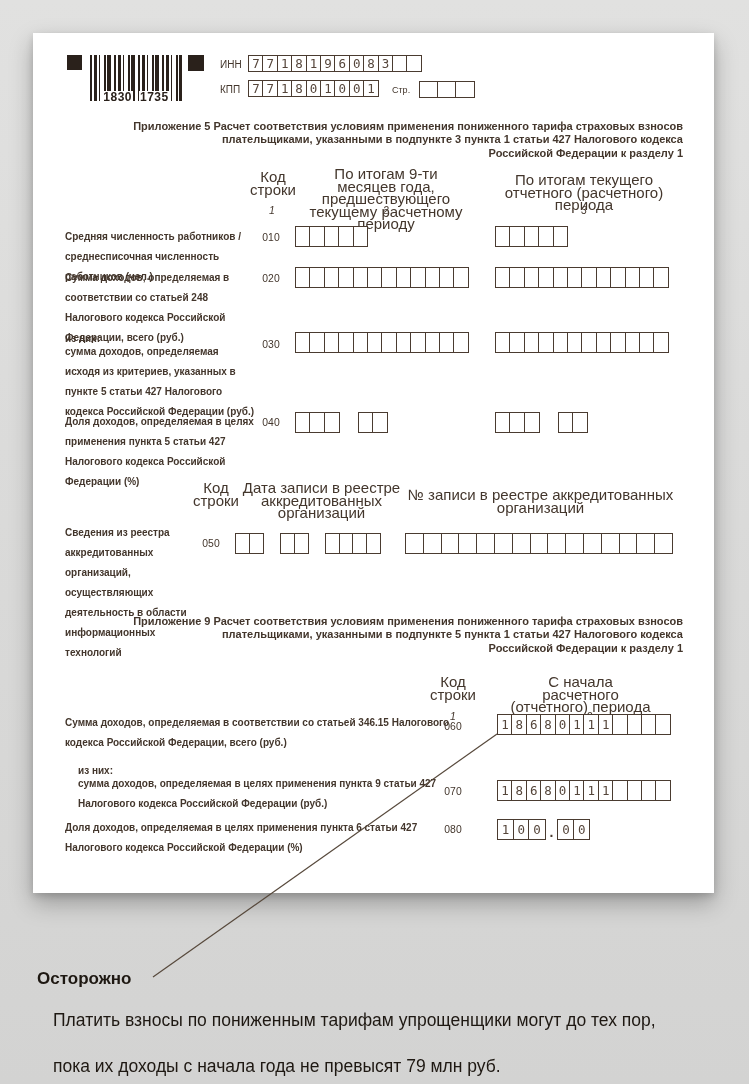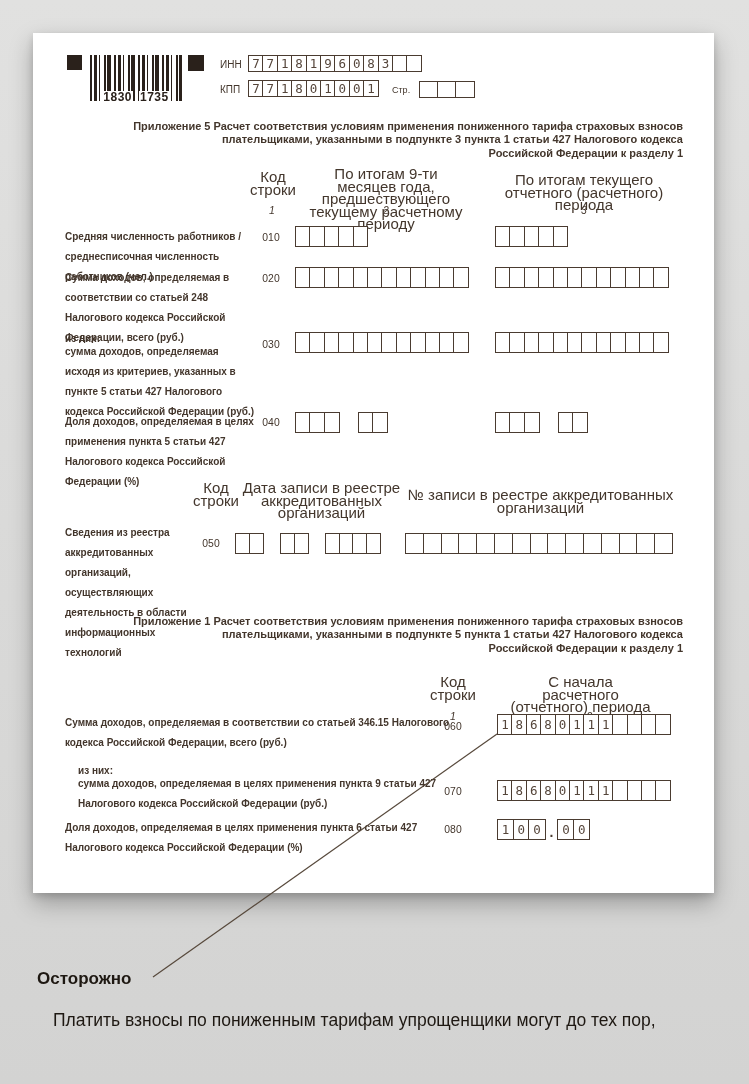--- a/index.html
+++ b/index.html
@@ -254,21 +254,21 @@
         <span class="cell"></span>
         <span class="cell"></span>
         <span class="cell"></span>
         <span class="cell"></span>
         <span class="cell"></span>
         <span class="cell"></span>
         <span class="cell"></span>
       </div>
 
     <div class="abs title" style="left:30px;top:582px;width:620px;">
-      <div>Приложение 1 Расчет соответствия условиям применения пониженного тарифа страховых взносов</div>
+      <div>Приложение 9 Расчет соответствия условиям применения пониженного тарифа страховых взносов</div>
       <div>плательщиками, указанными в подпункте 5 пункта 1 статьи 427 Налогового кодекса</div>
       <div>Российской Федерации к разделу 1</div>
     </div>
 
     <div class="abs colhead" style="left:397px;top:643px;width:46px;">Код строки</div>
     <div class="abs colhead" style="left:475px;top:643px;width:145px;">С начала расчетного (отчетного) периода</div>
     <div class="abs colnum" style="left:397px;top:678px;width:46px;">1</div>
     <div class="abs colnum" style="left:484px;top:678px;width:145px;">2</div>
 
     <div class="abs label" style="left:32px;top:680px;width:385px;">Сумма доходов, определяемая в соответствии со статьей 346.15 Налогового кодекса Российской Федерации, всего (руб.)</div>
@@ -323,15 +323,16 @@
 
   </div>
 
   <svg class="callout" width="749" height="1084">
     <line x1="497" y1="734" x2="153" y2="977" stroke="#57493c" stroke-width="1.2"></line>
   </svg>
 
   <div class="note">
     <h3>Осторожно</h3>
     <p>Платить взносы по пониженным тарифам упрощенщики могут до тех пор,</p>
+    <p>пока их доходы с начала года не превысят 79 млн руб.</p>
   </div>
 
 </div>
 
 </body></html>

